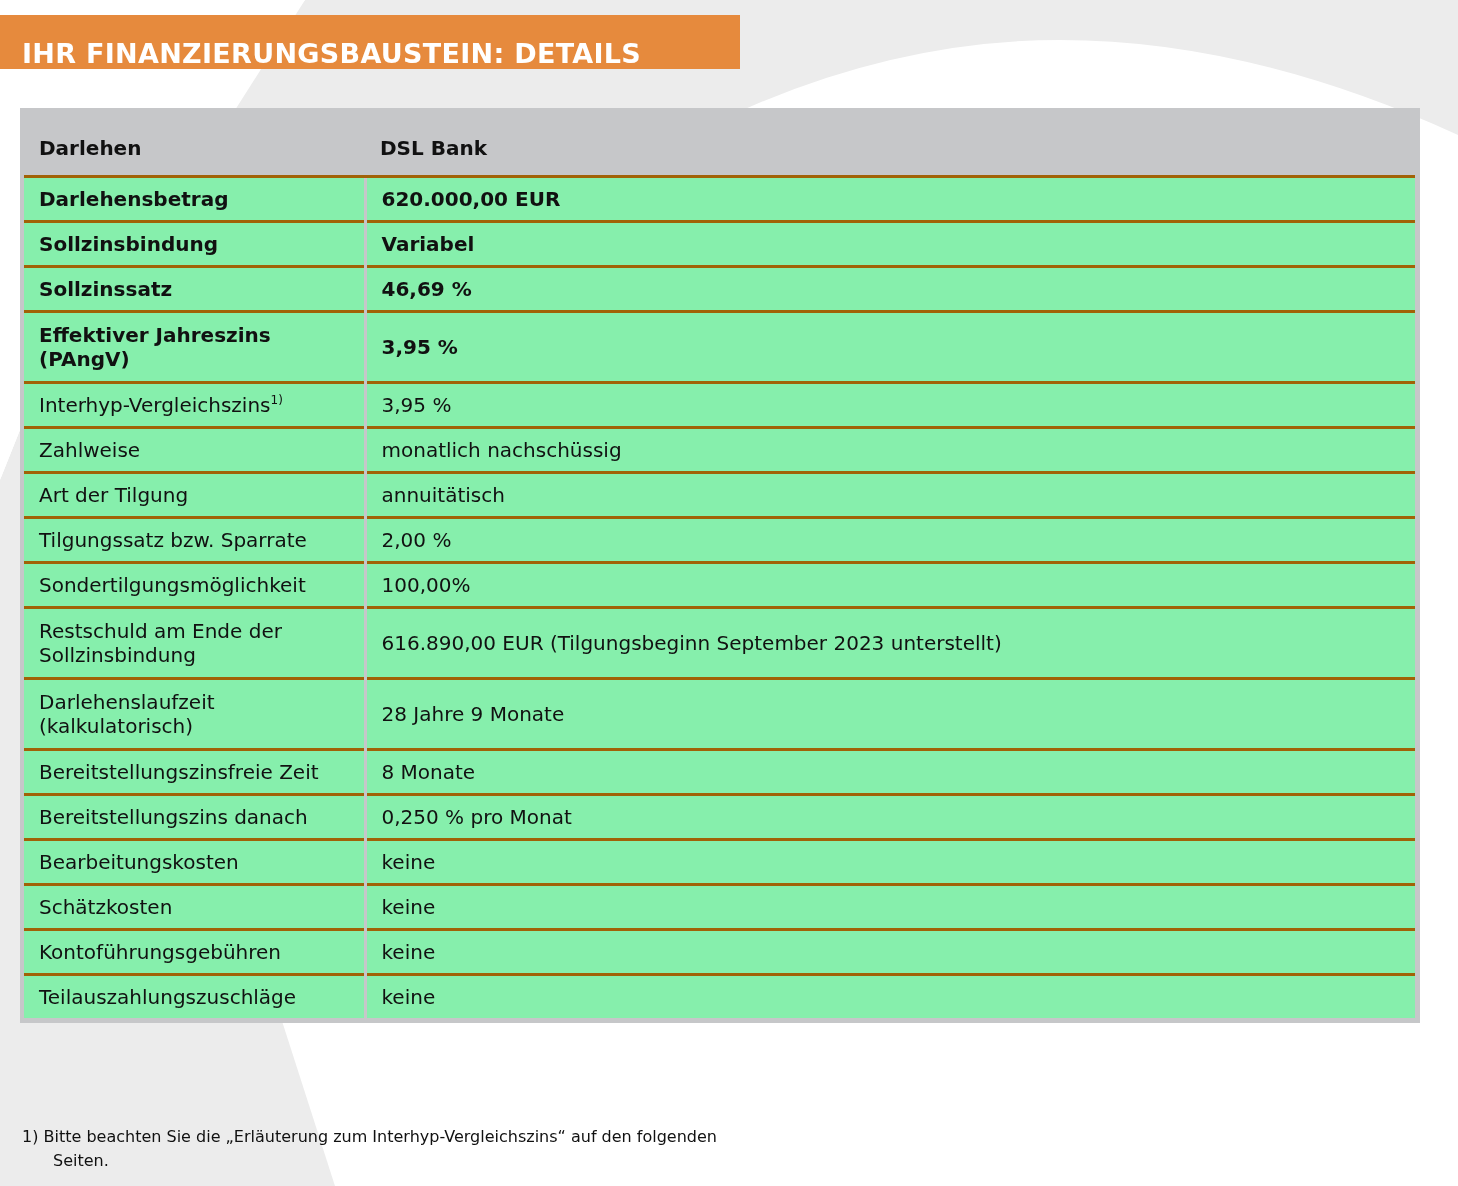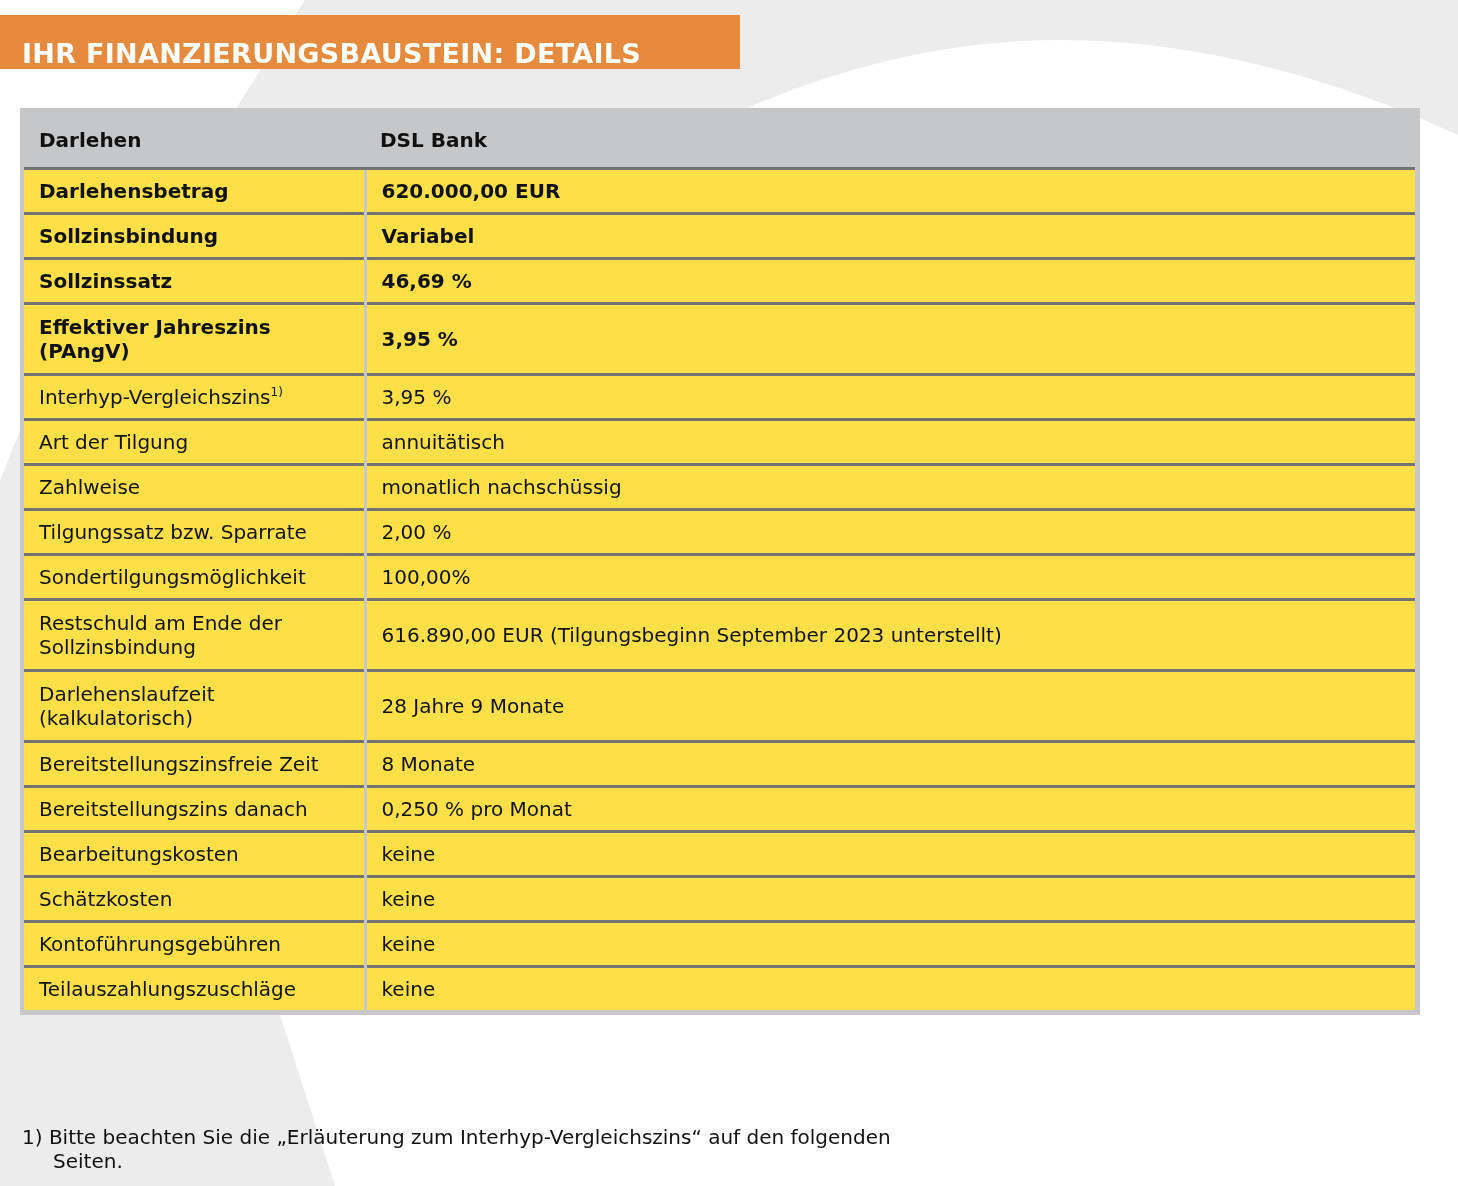--- a/index.html
+++ b/index.html
@@ -16,44 +16,44 @@
     display: flex; align-items: flex-end;
   }
   .title-bar span {
     color: #ffffff; font-weight: bold; font-size: 27px; letter-spacing: 0.3px;
     padding-left: 22px;
     font-family: "DejaVu Sans", sans-serif;
   }
   .tbl-wrap {
     position: absolute; left: 20px; top: 108px; width: 1400px;
     background: #c6c7c9; z-index: 2;
-    padding: 4px 5px 5px 4px; box-sizing: border-box;
+    padding: 12px 5px 5px 4px; box-sizing: border-box;
   }
   table {
     width: 100%; border-collapse: collapse; table-layout: fixed;
     font-size: 20px;
   }
   col.c1 { width: 341px; }
   th, td {
     text-align: left; vertical-align: middle;
     padding: 0 0 0 15px; line-height: 24px;
   }
   thead th {
     background: #c6c7c9; height: 55px; font-weight: bold; font-size: 20px;
   }
   tbody td {
-    background: #fde047; border-top: 3px solid #737373; height: 42px;
+    background: #86efac; border-top: 3px solid #a16207; height: 42px;
   }
   tbody td + td { border-left: 3px solid #c6c7c9; }
   tbody tr.tall td { height: 68px; }
   tbody tr.bold td { font-weight: bold; }
   sup { font-size: 12px; line-height: 0; vertical-align: 8px; }
   .footnote {
     position: absolute; left: 22px; top: 1125px; z-index: 2;
-    font-size: 20px; line-height: 24px; width: 980px;
+    font-size: 16px; line-height: 24px; width: 980px;
   }
   .footnote .fn-num { display: inline-block; }
   .footnote .fn-cont { padding-left: 31px; display: block; }
 </style>
 </head>
 <body>
 
 <svg class="bg" viewBox="0 0 1458 1186" xmlns="http://www.w3.org/2000/svg">
   <path fill="#ececec" d="M305 0 L1458 0 L1458 135 Q1250 40 1060 40 Q880 40 700 130 L140 1186 L0 1186 L0 480 Z"></path>
   <path fill="#ececec" d="M0 480 L60 330 L335 1186 L0 1186 Z"></path>
@@ -91,26 +91,26 @@
         </tr>
         <tr class="bold tall">
           <td><span>Effektiver Jahreszins<br>(PAngV)</span></td>
           <td>3,95 %</td>
         </tr>
         <tr>
           <td><span>Interhyp-Vergleichszins</span><sup>1)</sup></td>
           <td>3,95 %</td>
         </tr>
         <tr>
+          <td><span>Zahlweise</span></td>
+          <td>monatlich nachschüssig</td>
+        </tr>
+        <tr>
           <td><span>Art der Tilgung</span></td>
           <td>annuitätisch</td>
-        </tr>
-        <tr>
-          <td><span>Zahlweise</span></td>
-          <td>monatlich nachschüssig</td>
         </tr>
         <tr>
           <td><span>Tilgungssatz bzw. Sparrate</span></td>
           <td>2,00 %</td>
         </tr>
         <tr>
           <td><span>Sondertilgungsmöglichkeit</span></td>
           <td>100,00%</td>
         </tr>
         <tr class="tall">

